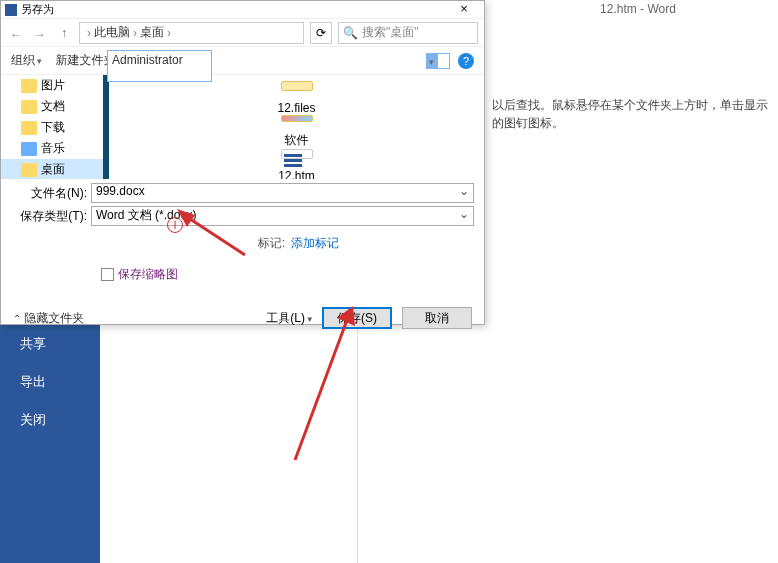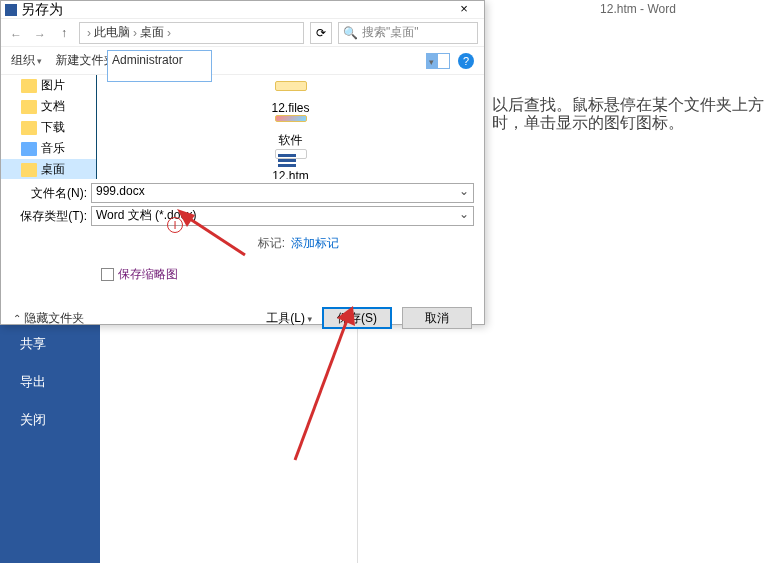--- a/index.html
+++ b/index.html
@@ -10,21 +10,21 @@
 
 
 .backstage { position: absolute; top: 0; left: 0; width: 100px; height: 563px; background: #2b579a; color: #fff; }
 .backstage-item { padding: 10px 20px; color: #fff; font-size: 13px; cursor: pointer; }
 .backstage-spacer { height: 325px; }
 
 
 .dialog { position: absolute; top: 0; left: 0; width: 485px; height: 325px; background: #fff; border: 1px solid #aaa; box-shadow: 2px 2px 8px rgba(0,0,0,0.2); }
 .dialog-titlebar { height: 18px; background: #fff; border-bottom: 1px solid #eee; display: flex; align-items: center; padding: 0 4px; }
 .dialog-titlebar .title-icon { width: 12px; height: 12px; background: #2b579a; margin-right: 4px; }
-.dialog-titlebar .title-text { flex: 1; color: #000; font-size: 14px; }
+.dialog-titlebar .title-text { flex: 1; color: #000; font-size: 11px; }
 .dialog-titlebar .close-btn { width: 32px; height: 16px; text-align: center; cursor: pointer; font-size: 13px; line-height: 14px; }
 
 
 .nav-row { height: 28px; display: flex; align-items: center; padding: 0 6px; gap: 6px; border-bottom: 1px solid #eee; }
 .nav-arrow { width: 18px; height: 18px; display: flex; align-items: center; justify-content: center; color: #888; cursor: pointer; }
 .nav-up { width: 18px; height: 18px; display: flex; align-items: center; justify-content: center; color: #555; cursor: pointer; }
 .breadcrumb { flex: 1; border: 1px solid #ccc; height: 22px; display: flex; align-items: center; padding: 0 4px; color: #333; }
 .breadcrumb .bc-sep { color: #888; padding: 0 3px; }
 .refresh { width: 22px; height: 22px; border: 1px solid #ccc; display: flex; align-items: center; justify-content: center; cursor: pointer; }
 .search { width: 140px; height: 22px; border: 1px solid #ccc; display: flex; align-items: center; padding: 0 4px; color: #888; }
@@ -34,21 +34,21 @@
 .toolbar { height: 28px; display: flex; align-items: center; padding: 0 10px; gap: 14px; border-bottom: 1px solid #eee; position: relative; }
 .toolbar .tool-text { color: #333; cursor: pointer; }
 .toolbar .tool-drop::after { content: "▾"; color: #666; margin-left: 2px; font-size: 9px; }
 .toolbar .admin-box { position: absolute; left: 106px; top: 3px; width: 105px; height: 32px; border: 1px solid #7eb4ea; padding: 2px 4px; color: #333; background: #fff; }
 .toolbar .right-icons { margin-left: auto; display: flex; gap: 8px; align-items: center; }
 .toolbar .view-icon { width: 24px; height: 16px; background: linear-gradient(to right, #7eb4ea 50%, #fff 50%); border: 1px solid #7eb4ea; cursor: pointer; }
 .toolbar .help-icon { width: 16px; height: 16px; border-radius: 50%; background: #1e88e5; color: #fff; text-align: center; line-height: 16px; font-size: 11px; cursor: pointer; }
 
 
 .main { display: flex; height: 104px; }
-.tree { width: 96px; border-right: 1px solid #0c4a6e; overflow-y: auto; }
+.tree { width: 108px; border-right: 6px solid #0c4a6e; overflow-y: auto; }
 .tree::-webkit-scrollbar { width: 14px; }
 .tree::-webkit-scrollbar-thumb { background: #cdcdcd; }
 .tree::-webkit-scrollbar-track { background: #f0f0f0; }
 .tree-item { display: flex; align-items: center; padding: 2px 4px 2px 20px; cursor: pointer; }
 .tree-item .ticon { width: 16px; height: 14px; margin-right: 4px; }
 .tree-item .ticon.folder { background: #ffd968; border-radius: 1px; }
 .tree-item .ticon.music { background: #68b0ff; border-radius: 1px; }
 .tree-item.selected { background: #cde8ff; }
 .tree-item span { color: #000; font-size: 12px; }
 
@@ -79,21 +79,21 @@
 .footer { display: flex; align-items: center; padding: 18px 12px 8px 12px; gap: 10px; }
 .footer .hide-folders { color: #333; cursor: pointer; font-size: 12px; }
 .footer .hide-folders::before { content: "⌃ "; font-size: 10px; }
 .footer .spacer { flex: 1; }
 .footer .tools { color: #000; cursor: pointer; }
 .footer .tools::after { content: " ▾"; font-size: 9px; color: #555; }
 .footer .btn { width: 70px; height: 22px; border: 1px solid #adadad; background: #e1e1e1; text-align: center; line-height: 20px; cursor: pointer; color: #000; }
 .footer .btn.default { border: 2px solid #0078d7; line-height: 18px; }
 
 
-.hint-text { position: absolute; top: 96px; left: 492px; width: 280px; color: #444; font-size: 16px; line-height: 18px; }
+.hint-text { position: absolute; top: 96px; left: 492px; width: 280px; color: #444; font-size: 12px; line-height: 18px; }
 
 
 .body-divider { position: absolute; left: 357px; top: 325px; width: 1px; height: 238px; background: #ddd; }
 
 
 .arrow { position: absolute; pointer-events: none; }
 .arrow svg line { stroke: #d32f2f; stroke-width: 3; }
 .arrow svg polygon { fill: #d32f2f; }
 
 

